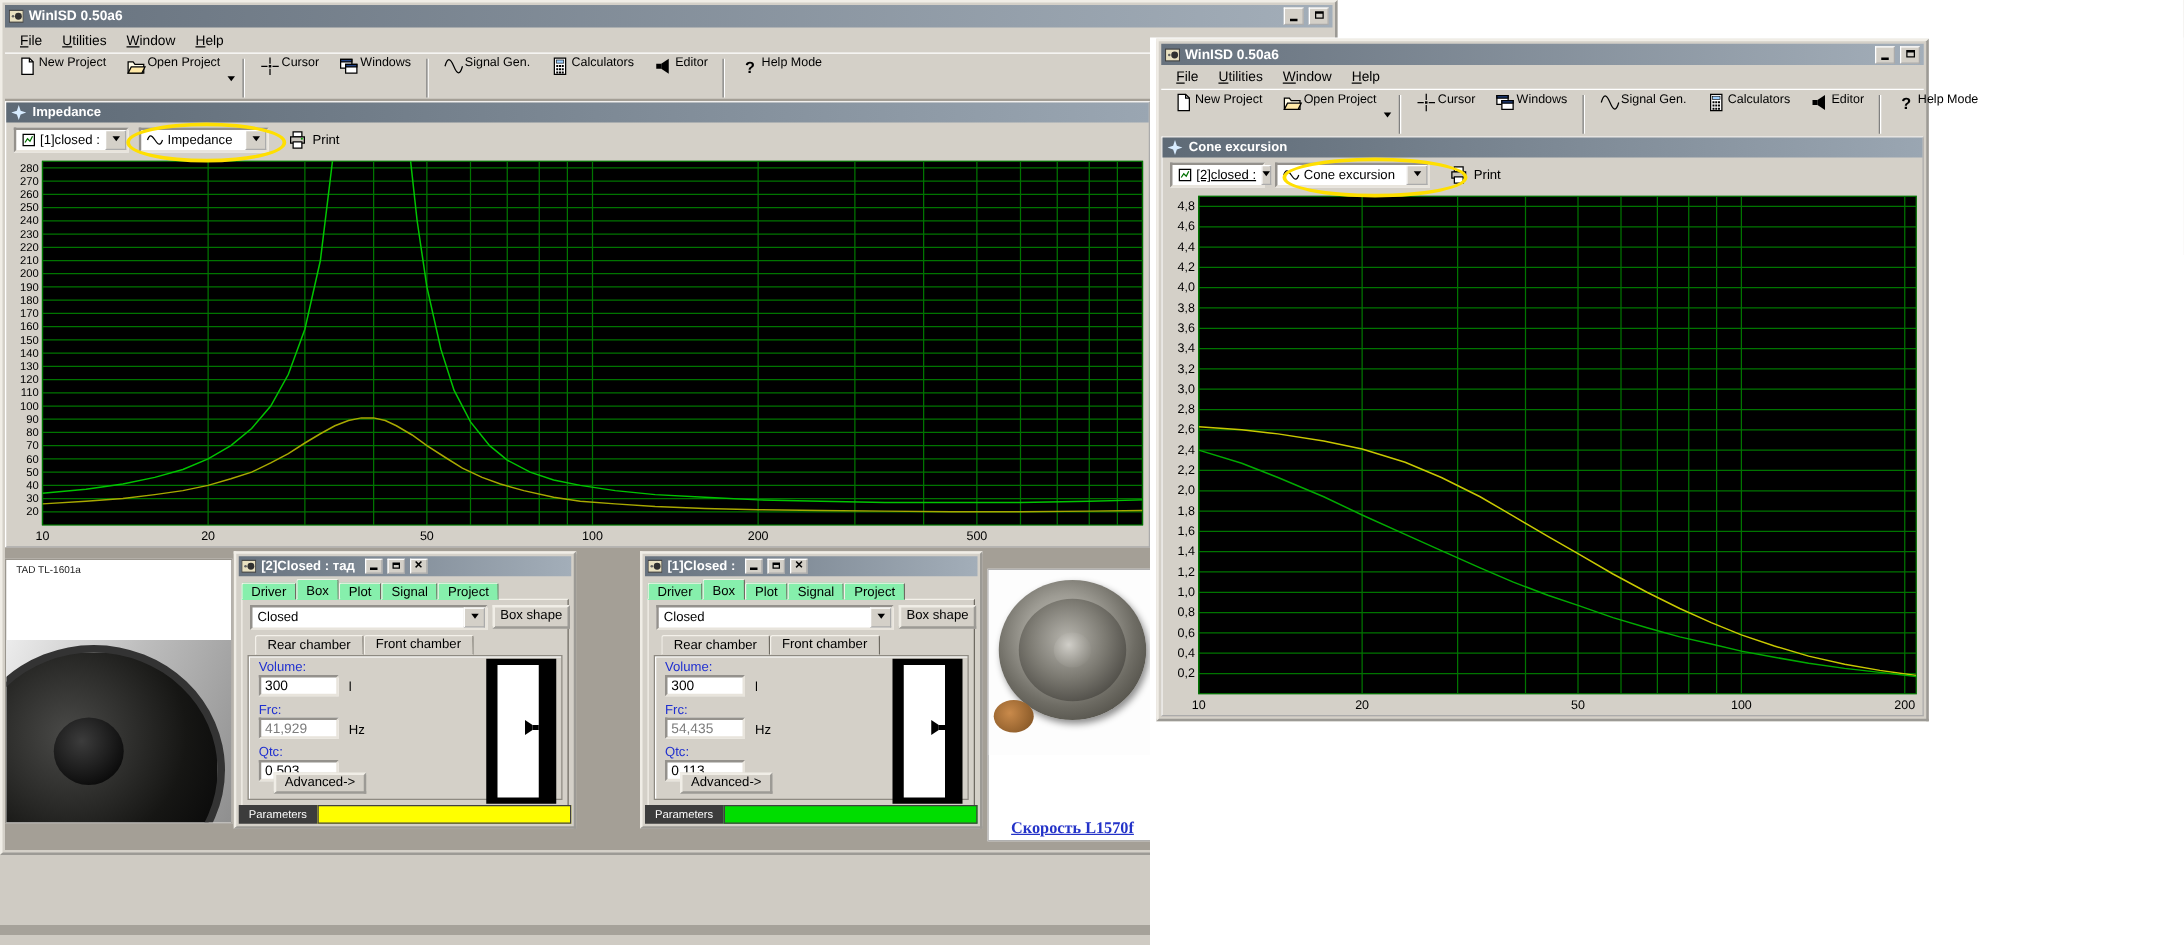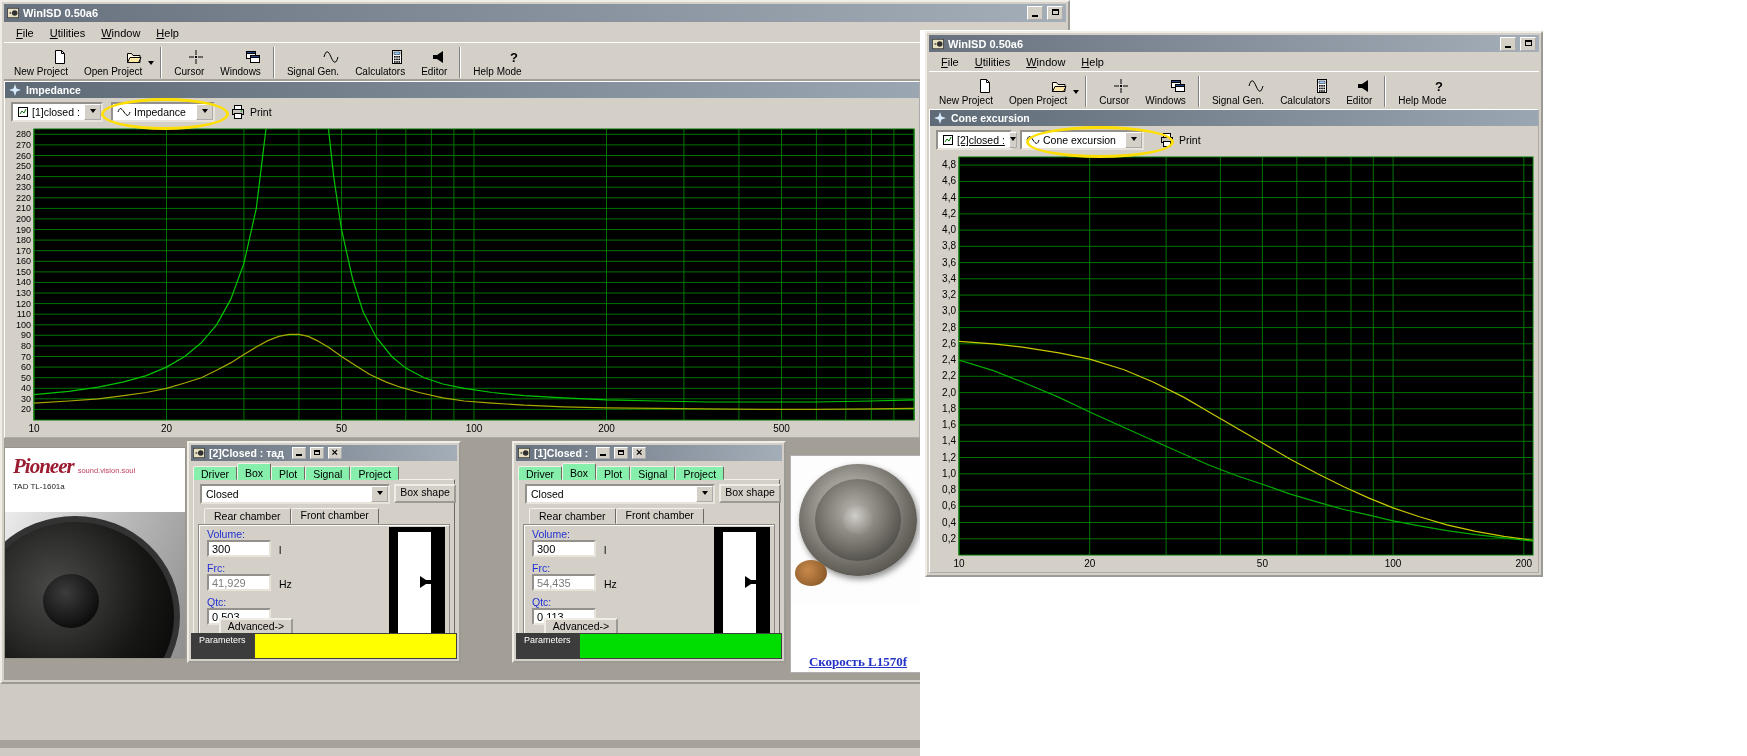--- a/index.html
+++ b/index.html
@@ -17,21 +17,21 @@
   .g-min::after{content:"";display:block;width:6px;height:2px;background:#000;margin:8px auto 0;}
   .g-max::after{content:"";display:block;width:7px;height:6px;border:1px solid #000;border-top-width:2px;margin:2px auto 0;box-sizing:border-box;}
   .g-close{font-size:11px;line-height:11px;}
   .menubar{position:absolute;left:2px;right:2px;top:21px;height:19px;display:flex;align-items:center;
            font-size:11px;background:#d4d0c8;padding-left:4px;}
   .menu-item{display:inline-block;padding:2px 8px;}
   .menu-item::first-letter{text-decoration:underline;}
   .toolbar{position:absolute;left:2px;right:2px;top:40px;height:37px;background:#d4d0c8;
            border-top:1px solid #fff;border-bottom:1px solid #808080;
            display:flex;align-items:stretch;padding:1px 2px;}
-  .tool-btn{display:flex;flex-direction:column;align-items:flex-end;justify-content:center;gap:1px;
+  .tool-btn{display:flex;flex-direction:row;align-items:flex-start;justify-content:center;gap:1px;
             padding:1px 8px;font-size:10px;position:relative;white-space:nowrap;}
   .tool-sep{width:0;border-left:1px solid #808080;border-right:1px solid #fff;margin:3px 4px;}
   .dd{width:0;height:0;border:3.5px solid transparent;border-top:4.5px solid #000;margin-top:4px;}
   .tool-dd{position:absolute;right:2px;top:13px;}
   .mdi{position:absolute;left:2px;right:2px;top:77px;bottom:2px;background:#a49f96;overflow:hidden;}
   
   .plotwin{position:absolute;background:#d4d0c8;border:1px outset #fff;box-sizing:border-box;}
   .plot-tbar{height:16px;background:linear-gradient(90deg,#5e6a76,#9aa6b2);display:flex;align-items:center;
              gap:5px;padding:0 4px;color:#fff;font-weight:bold;font-size:10.5px;}
   .plot-controls{height:28px;display:flex;align-items:center;gap:8px;padding:0 6px;position:relative;}
@@ -66,21 +66,21 @@
   .chamber-page{position:absolute;left:4px;right:4px;top:44px;bottom:4px;border:1px solid #8e8a82;box-shadow:1px 1px 0 #fff inset;}
   .fld-label{position:absolute;color:#2030d0;font-size:10.5px;}
   .tb-input{position:absolute;width:64px;height:17px;background:#fff;border:2px inset #e8e4dc;
             font-size:11px;font-family:"Liberation Sans",sans-serif;padding:0 3px;box-sizing:border-box;}
   .tb-input.gray{color:#7c7c7c;}
   .unit{position:absolute;font-size:10.5px;}
   .adv-btn{position:absolute;left:20px;bottom:4px;width:74px;height:17px;}
   .box-preview{position:absolute;right:4px;top:2px;width:56px;height:116px;background:#000;}
   .box-rect{position:absolute;left:9px;top:5px;width:33px;height:106px;background:#fff;}
   .box-spk{position:absolute;right:-1px;top:42px;}
-  .dlg-bottom{position:absolute;left:2px;right:2px;bottom:2px;height:26px;display:flex;align-items:stretch;}
+  .dlg-bottom{position:absolute;left:2px;right:2px;bottom:2px;height:15px;display:flex;align-items:stretch;}
   .params-tab{background:#3c3c3c;color:#fff;font-size:9px;padding:2px 8px 0;white-space:nowrap;}
   .color-bar{flex:1;border:1px solid #404040;box-sizing:border-box;}
   
   .pioneer{position:absolute;background:#fff;border:1px solid #9a968e;box-sizing:border-box;overflow:hidden;}
   .pioneer-head{padding:6px 6px 0 8px;white-space:nowrap;}
   .pioneer-logo{font-family:"Liberation Serif",serif;font-weight:bold;font-style:italic;font-size:21px;
                 color:#9b1b30;letter-spacing:-1px;}
   .pioneer-tag{font-size:7.5px;color:#c04060;margin-left:4px;}
   .pioneer-model{font-size:8px;color:#222;padding:3px 0 0 8px;}
   .pioneer-photo{position:absolute;left:0;right:0;bottom:0;height:146px;overflow:hidden;
@@ -400,23 +400,20 @@
               <text x="159.5" y="306" text-anchor="middle" font-family="Liberation Sans, sans-serif" font-size="10" fill="#000">20</text>
               <text x="334.5" y="306" text-anchor="middle" font-family="Liberation Sans, sans-serif" font-size="10" fill="#000">50</text>
               <text x="467.0" y="306" text-anchor="middle" font-family="Liberation Sans, sans-serif" font-size="10" fill="#000">100</text>
               <text x="599.5" y="306" text-anchor="middle" font-family="Liberation Sans, sans-serif" font-size="10" fill="#000">200</text>
               <text x="774.5" y="306" text-anchor="middle" font-family="Liberation Sans, sans-serif" font-size="10" fill="#000">500</text>
             </svg>
           </div>
       </div>
 
       <div class="pioneer" style="left:0;top:368px;width:182px;height:212px;">
-        <div class="pioneer-head">
-          <span class="pioneer-logo">Pioneer</span><span class="pioneer-tag">sound.vision.soul</span>
-        </div>
         <div class="pioneer-model">TAD TL-1601a</div>
         <div class="pioneer-photo">
           <div class="spk-outer"></div>
           <div class="spk-cap"></div>
         </div>
       </div>
 
       <div class="dlg" style="left:183px;top:362px;">
         <div class="dlg-tbar">
           <svg class="icon12" viewBox="0 0 14 14">

